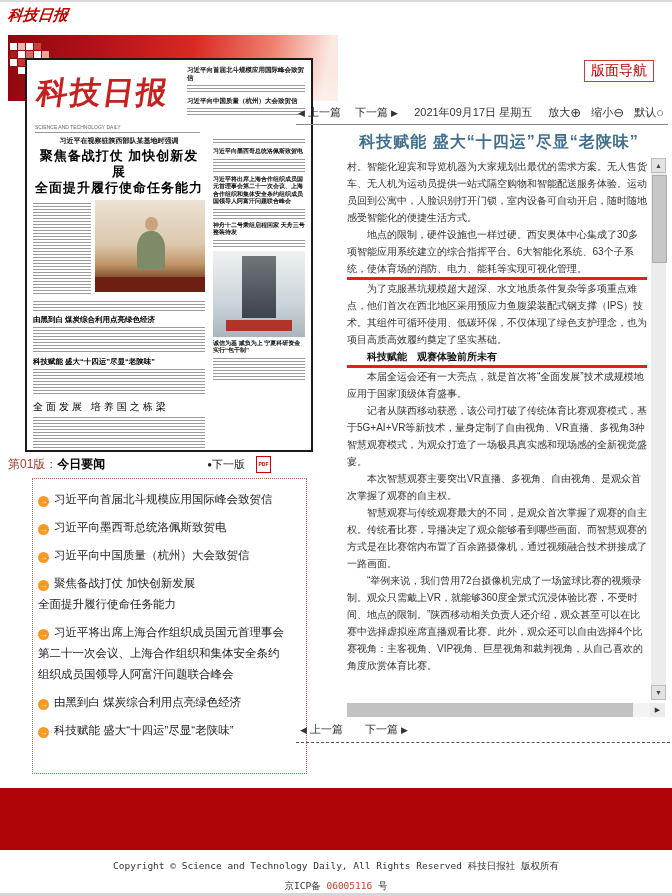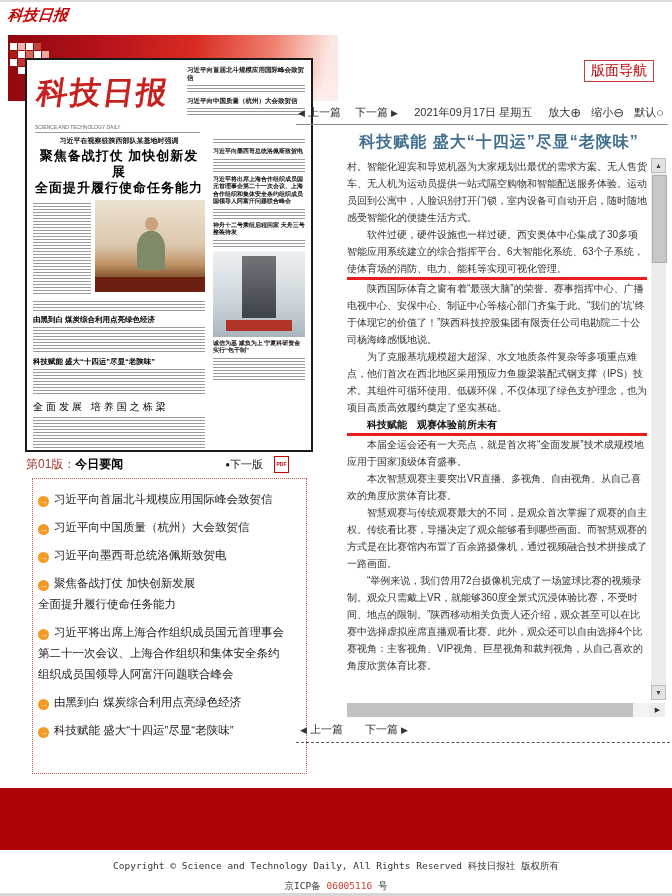--- a/index.html
+++ b/index.html
@@ -43,21 +43,21 @@
   .fig-head{position:absolute;left:45%;top:18%;width:12%;height:16%;background:#caa27d;border-radius:50%;}
   .fig-desk{position:absolute;left:0;bottom:0;width:100%;height:16%;background:#6d1f12;}
   .pt-h8{font-size:7.5px;font-weight:bold;color:#000;margin-top:4px;line-height:9px;}
   .pt-h10{font-size:10px;font-weight:normal;color:#000;letter-spacing:3px;margin-top:5px;}
   .pt-rocket{position:relative;width:92px;height:86px;margin:3px 0;
              background:linear-gradient(180deg,#eef1f3 0%,#ccd5da 60%,#a9b5bc 100%);}
   .rtower{position:absolute;left:32%;top:6%;width:36%;height:72%;
           background:linear-gradient(180deg,#70757a 0%,#3e434a 100%);}
   .rbase{position:absolute;left:14%;bottom:6%;width:72%;height:13%;background:#b03428;}
   
-  .edition-row{position:absolute;left:26px;top:456px;width:277px;height:18px;font-size:12px;}
+  .edition-row{position:absolute;left:8px;top:456px;width:277px;height:18px;font-size:12px;}
   .edition-label{color:#a03c2e;}
   .edition-name{font-weight:bold;color:#000;}
   .next-edition{position:absolute;right:40px;top:1px;font-size:11px;color:#222;cursor:pointer;}
   .next-edition .dot{font-size:8px;vertical-align:1px;}
   .pdf-icon{position:absolute;right:14px;top:0;width:13px;height:15px;background:#fff;border:1px solid #c00;
             color:#c00;font-size:5px;font-weight:bold;text-align:center;line-height:15px;cursor:pointer;}
   .article-list{position:absolute;left:8px;top:478px;width:263px;height:278px;
                 border:1px dotted #c0614a;padding:10px 5px 6px 5px;overflow:hidden;margin-left:24px;}
   .list-item{font-size:11.5px;line-height:21px;color:#222;margin-bottom:7px;cursor:pointer;}
   .bullet{display:inline-block;width:11px;height:11px;border-radius:50%;background:#f59a23;color:#fff;
@@ -163,22 +163,22 @@
   </div>
 
   <div class="edition-row">
     <span class="edition-label">第01版：</span><span class="edition-name">今日要闻</span>
     <span class="next-edition"><span class="dot">●</span><span>下一版</span></span>
     <span class="pdf-icon">PDF</span>
   </div>
 
   <div class="article-list">
       <div class="list-item"><span class="bullet">→</span>习近平向首届北斗规模应用国际峰会致贺信</div>
+      <div class="list-item"><span class="bullet">→</span>习近平向墨西哥总统洛佩斯致贺电</div>
       <div class="list-item"><span class="bullet">→</span>习近平向中国质量（杭州）大会致贺信</div>
-      <div class="list-item"><span class="bullet">→</span>习近平向墨西哥总统洛佩斯致贺电</div>
       <div class="list-item"><span class="bullet">→</span>聚焦备战打仗 加快创新发展<br>全面提升履行使命任务能力</div>
       <div class="list-item"><span class="bullet">→</span>习近平将出席上海合作组织成员国元首理事会<br>第二十一次会议、上海合作组织和集体安全条约<br>组织成员国领导人阿富汗问题联合峰会</div>
       <div class="list-item"><span class="bullet">→</span>由黑到白 煤炭综合利用点亮绿色经济</div>
       <div class="list-item"><span class="bullet">→</span>科技赋能 盛大“十四运”尽显“老陕味”</div>
     </div>
 
   <div class="toolbar">
     <div class="tb-group">
       <span class="tb-link"><span class="arrow">◀</span> <span>上一篇</span></span>
       <span class="tb-link"><span>下一篇</span> <span class="arrow">▶</span></span>
@@ -188,28 +188,28 @@
       <span class="tb-link"><span>放大</span><span class="zoom-sym">⊕</span></span>
       <span class="tb-link"><span>缩小</span><span class="zoom-sym">⊖</span></span>
       <span class="tb-link"><span>默认</span><span class="zoom-sym">○</span></span>
     </div>
   </div>
   <div class="top-rule"></div>
 
   <div class="article-title">科技赋能 盛大“十四运”尽显“老陕味”</div>
   <div class="scroll-area">
       <div class="para">村。智能化迎宾和导览机器为大家规划出最优的需求方案。无人售货车、无人机为运动员提供一站式隔空购物和智能配送服务体验。运动员回到公寓中，人脸识别打开门锁，室内设备可自动开启，随时随地感受智能化的便捷生活方式。</div>
-      <div class="para ind">软件过硬，硬件设施也一样过硬。西安奥体中心集成了30多项智能应用系统建立的综合指挥平台。6大智能化系统、63个子系统，使体育场的消防、电力、能耗等实现可视化管理。</div>
+      <div class="para ind">地点的限制，硬件设施也一样过硬。西安奥体中心集成了30多项智能应用系统建立的综合指挥平台。6大智能化系统、63个子系统，使体育场的消防、电力、能耗等实现可视化管理。</div>
       <div class="hl-box">
-        <div class="para ind">陕西国际体育之窗有着“最强大脑”的荣誉。赛事指挥中心、广播电视中心、安保中心、制证中心等核心部门齐集于此。“我们的‘坑’终于体现它的价值了！”陕西科技控股集团有限责任公司电勘院二十公司杨海峰感慨地说。</div>
         <div class="para ind">为了克服基坑规模超大超深、水文地质条件复杂等多项重点难点，他们首次在西北地区采用预应力鱼腹梁装配式钢支撑（IPS）技术。其组件可循环使用、低碳环保，不仅体现了绿色支护理念，也为项目高质高效履约奠定了坚实基础。</div>
         <div class="para ind subhead">科技赋能　观赛体验前所未有</div>
       </div>
       <div class="para ind">本届全运会还有一大亮点，就是首次将“全面发展”技术成规模地应用于国家顶级体育盛事。</div>
-      <div class="para ind">本次智慧观赛主要突出VR直播、多视角、自由视角、从自己喜欢的角度欣赏体育比赛。</div>
+      <div class="para ind">记者从陕西移动获悉，该公司打破了传统体育比赛观赛模式，基于5G+AI+VR等新技术，量身定制了自由视角、VR直播、多视角3种智慧观赛模式，为观众打造了一场极具真实感和现场感的全新视觉盛宴。</div>
+      <div class="para ind">本次智慧观赛主要突出VR直播、多视角、自由视角、是观众首次掌握了观赛的自主权。</div>
       <div class="para ind">智慧观赛与传统观赛最大的不同，是观众首次掌握了观赛的自主权。传统看比赛，导播决定了观众能够看到哪些画面。而智慧观赛的方式是在比赛馆内布置了百余路摄像机，通过视频融合技术拼接成了一路画面。</div>
       <div class="para ind">“举例来说，我们曾用72台摄像机完成了一场篮球比赛的视频录制。观众只需戴上VR，就能够360度全景式沉浸体验比赛，不受时间、地点的限制。”陕西移动相关负责人还介绍，观众甚至可以在比赛中选择虚拟座席直播观看比赛。此外，观众还可以自由选择4个比赛视角：主客视角、VIP视角、巨星视角和裁判视角，从自己喜欢的角度欣赏体育比赛。</div>
     </div>
 
   <div class="v-scrollbar">
     <div class="sb-btn sb-up">▲</div>
     <div class="v-thumb"></div>
     <div class="sb-btn sb-down">▼</div>
   </div>
   <div class="h-scrollbar">

